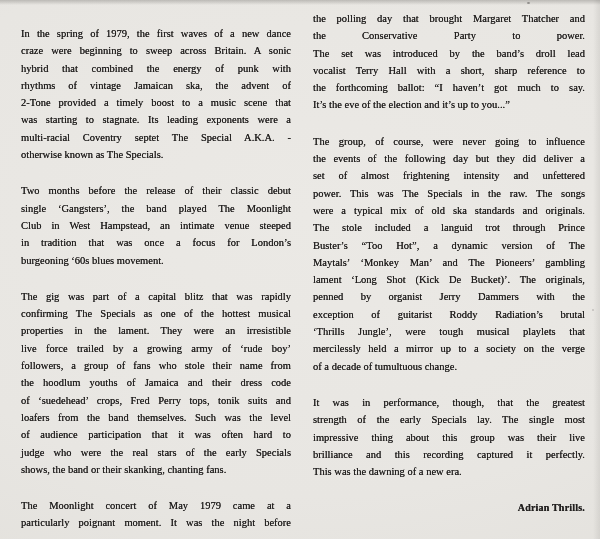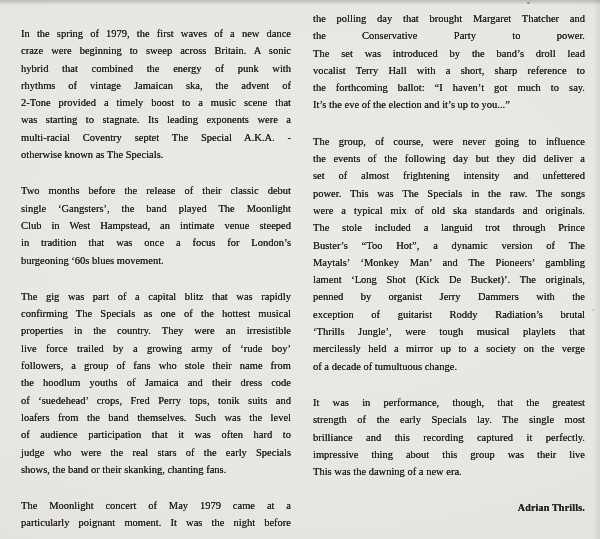--- a/index.html
+++ b/index.html
@@ -91,21 +91,21 @@
         <div class="para">
           <div class="line">Two months before the release of their classic debut</div>
           <div class="line">single ‘Gangsters’, the band played The Moonlight</div>
           <div class="line">Club in West Hampstead, an intimate venue steeped</div>
           <div class="line">in tradition that was once a focus for London’s</div>
           <div class="line lastline">burgeoning ‘60s blues movement.</div>
         </div>
         <div class="para">
           <div class="line">The gig was part of a capital blitz that was rapidly</div>
           <div class="line">confirming The Specials as one of the hottest musical</div>
-          <div class="line">properties in the country. They were an irresistible</div>
+          <div class="line">properties in the lament. They were an irresistible</div>
           <div class="line">live force trailed by a growing army of ‘rude boy’</div>
           <div class="line">followers, a group of fans who stole their name from</div>
           <div class="line">the hoodlum youths of Jamaica and their dress code</div>
           <div class="line">of ‘suedehead’ crops, Fred Perry tops, tonik suits and</div>
           <div class="line">loafers from the band themselves. Such was the level</div>
           <div class="line">of audience participation that it was often hard to</div>
           <div class="line">judge who were the real stars of the early Specials</div>
           <div class="line lastline">shows, the band or their skanking, chanting fans.</div>
         </div>
         <div class="para">
@@ -134,20 +134,20 @@
           <div class="line">lament ‘Long Shot (Kick De Bucket)’. The originals,</div>
           <div class="line">penned by organist Jerry Dammers with the</div>
           <div class="line">exception of guitarist Roddy Radiation’s brutal</div>
           <div class="line">‘Thrills Jungle’, were tough musical playlets that</div>
           <div class="line">mercilessly held a mirror up to a society on the verge</div>
           <div class="line lastline">of a decade of tumultuous change.</div>
         </div>
         <div class="para">
           <div class="line">It was in performance, though, that the greatest</div>
           <div class="line">strength of the early Specials lay. The single most</div>
+          <div class="line">impressive thing about this group was their live</div>
           <div class="line">brilliance and this recording captured it perfectly.</div>
-          <div class="line">impressive thing about this group was their live</div>
           <div class="line lastline">This was the dawning of a new era.</div>
         </div>
         <div class="signature">Adrian Thrills.</div>
       </div>
     </div>
 </div>
 
 </body></html>

